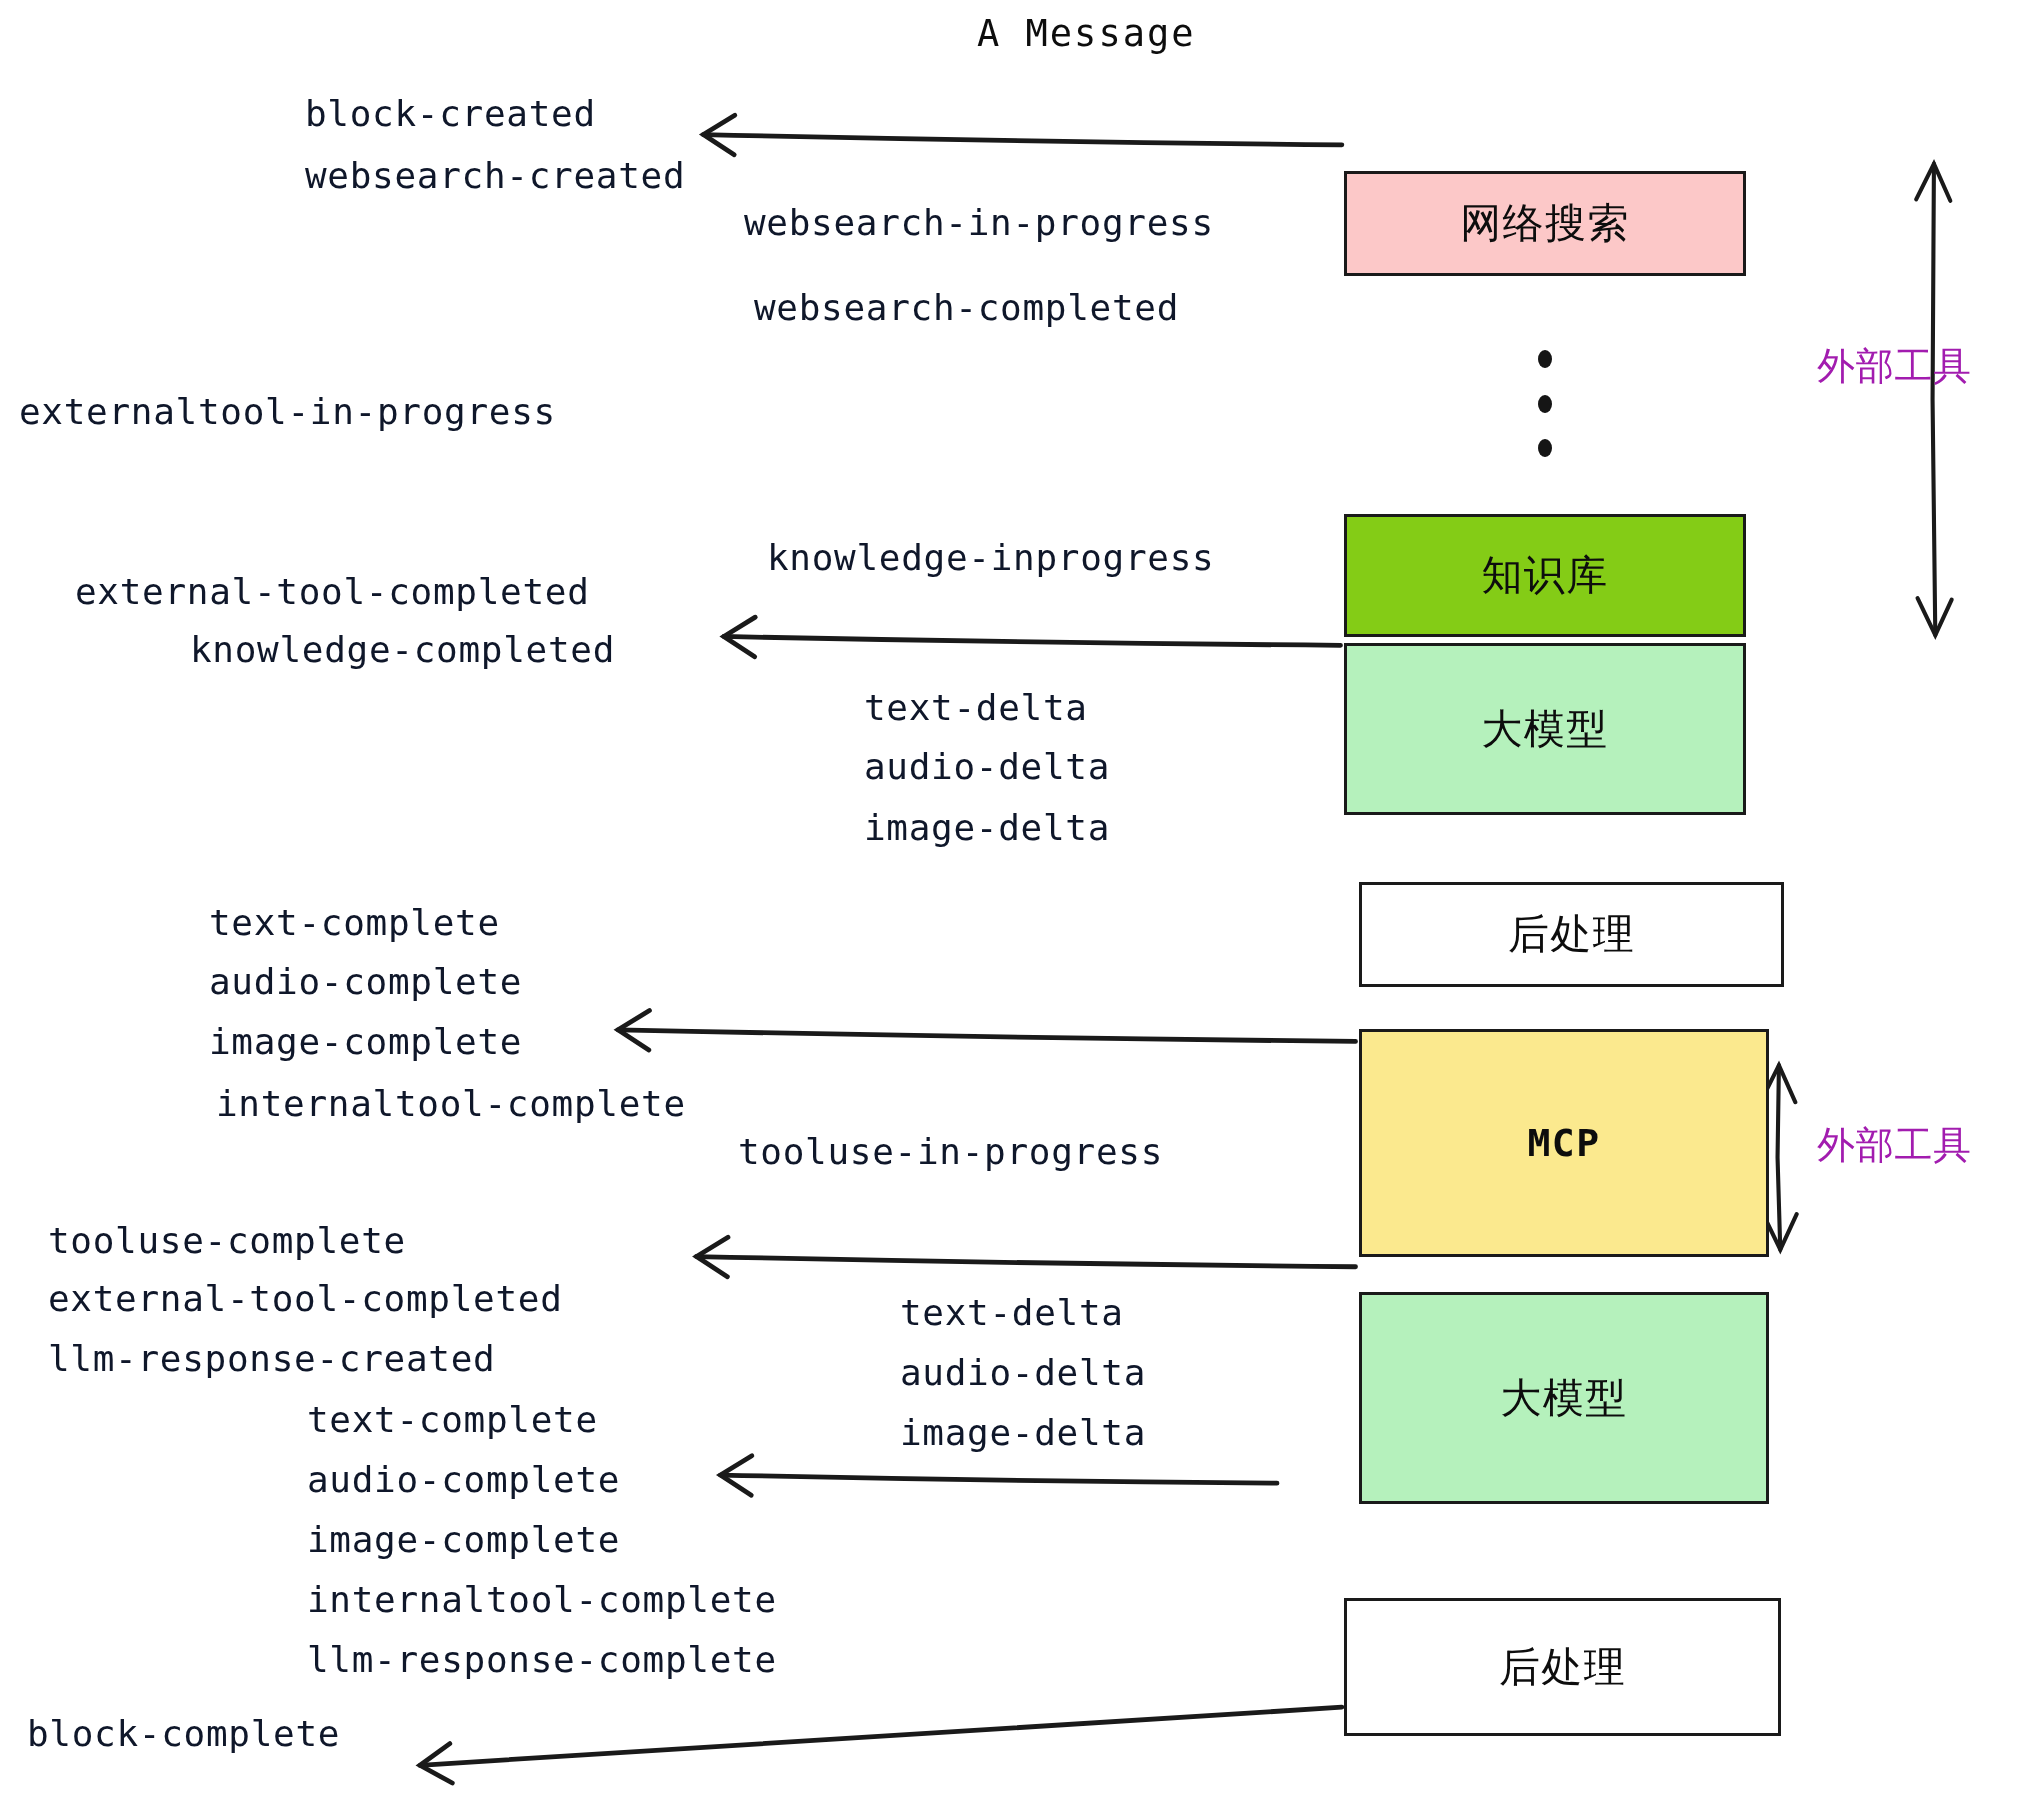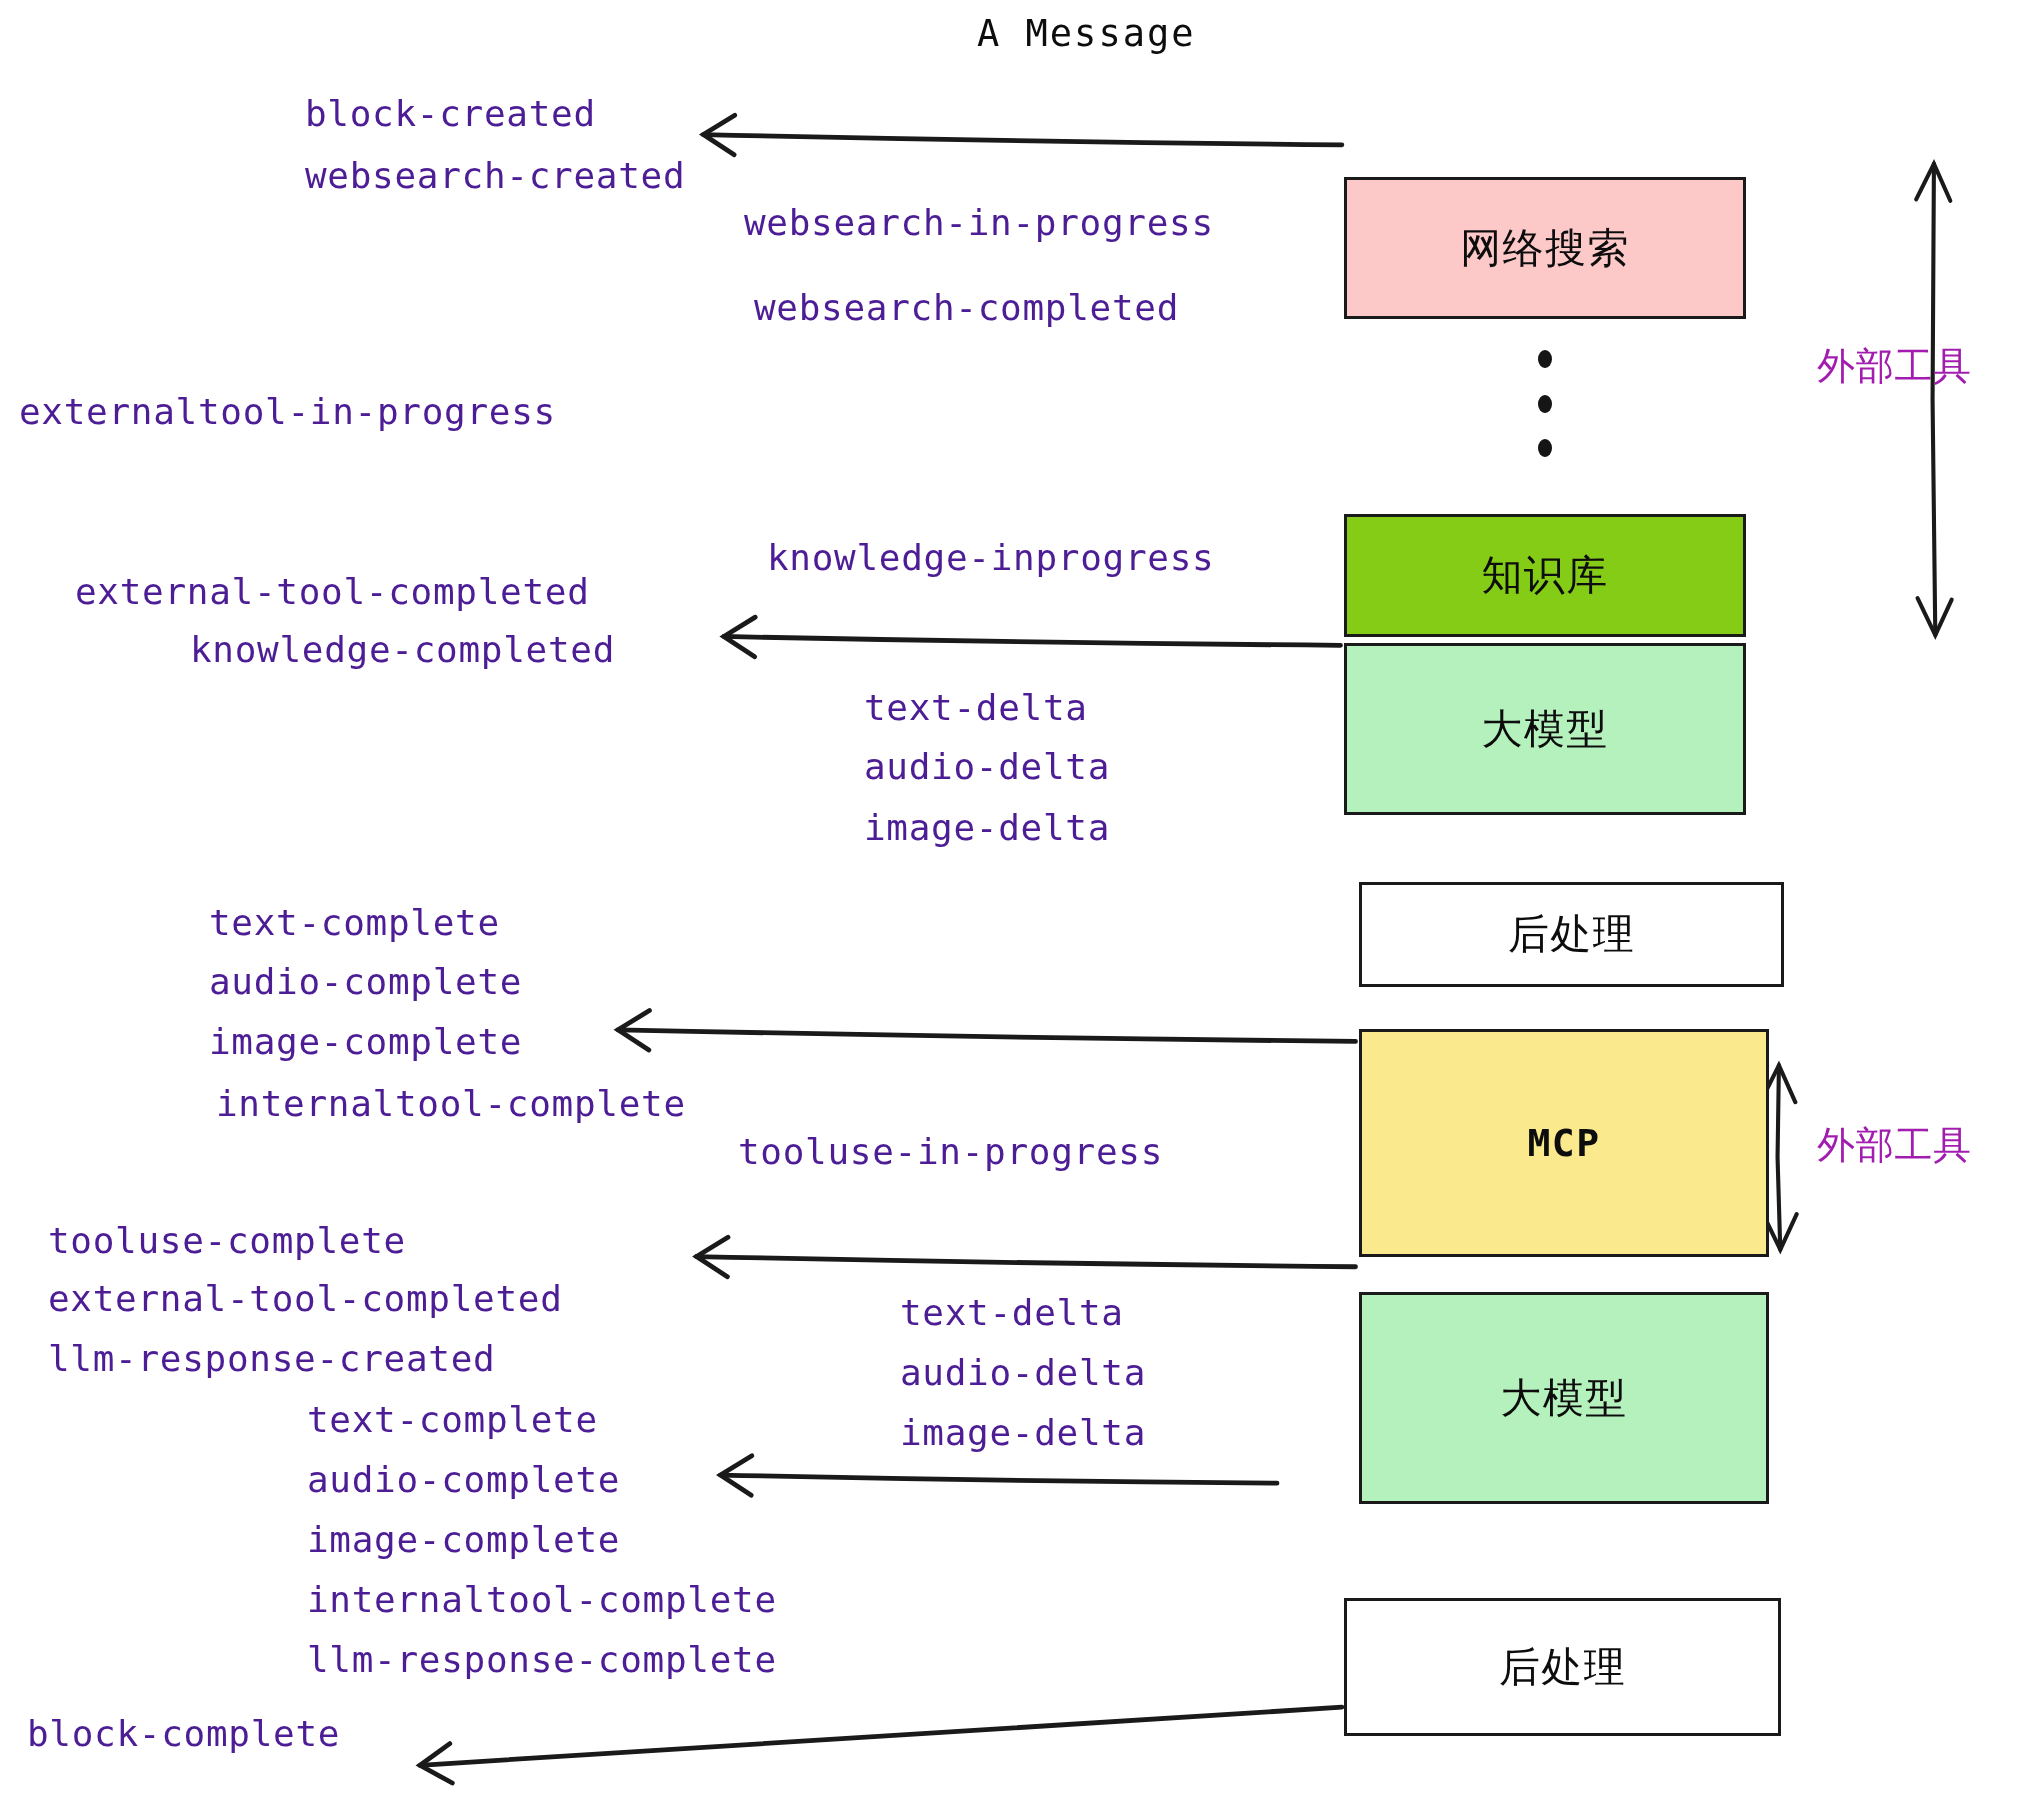--- a/index.html
+++ b/index.html
@@ -20,21 +20,21 @@
     left: 0;
     top: 0;
     width: 2035px;
     height: 1796px;
   }
   .evt {
     position: absolute;
     font-family: "DejaVu Sans Mono", "Liberation Mono", monospace;
     font-size: 36px;
     letter-spacing: 0.7px;
-    color: #4c1d95;
+    color: #0f172a;
     white-space: nowrap;
     line-height: 1;
   }
   .title {
     position: absolute;
     font-family: "DejaVu Sans Mono", "Liberation Mono", monospace;
     font-size: 37px;
     letter-spacing: 2px;
     color: #0d0d0d;
     white-space: nowrap;
@@ -100,21 +100,21 @@
         <path d="M 2808 876 L 2834 930 L 2858 878"></path>
         <path d="M 2605 1560 L 2603 1695 L 2607 1830"></path>
         <path d="M 2579 1612 L 2605 1560 L 2629 1614"></path>
         <path d="M 2581 1776 L 2607 1830 L 2631 1778"></path>
       </g>
   </svg>
 
   <div class="title" style="left:977px; top:12.3px;">A Message</div>
 
   <div id="nodes">
-      <div class="nodebox" style="left: 1344px; top: 177px; width: 402px; height: 142px; background: rgb(252, 200, 200);">
+      <div class="nodebox" style="left: 1344px; top: 171px; width: 402px; height: 105px; background: rgb(252, 200, 200);">
         <span>网络搜索</span>
       </div>
       <div class="nodebox" style="left: 1344px; top: 514px; width: 402px; height: 123px; background: #84cc16;">
         <span>知识库</span>
       </div>
       <div class="nodebox" style="left: 1344px; top: 643px; width: 402px; height: 172px; background: rgb(181, 241, 188);">
         <span>大模型</span>
       </div>
       <div class="nodebox" style="left: 1359px; top: 882px; width: 425px; height: 105px; background: rgb(255, 255, 255);">
         <span>后处理</span>

